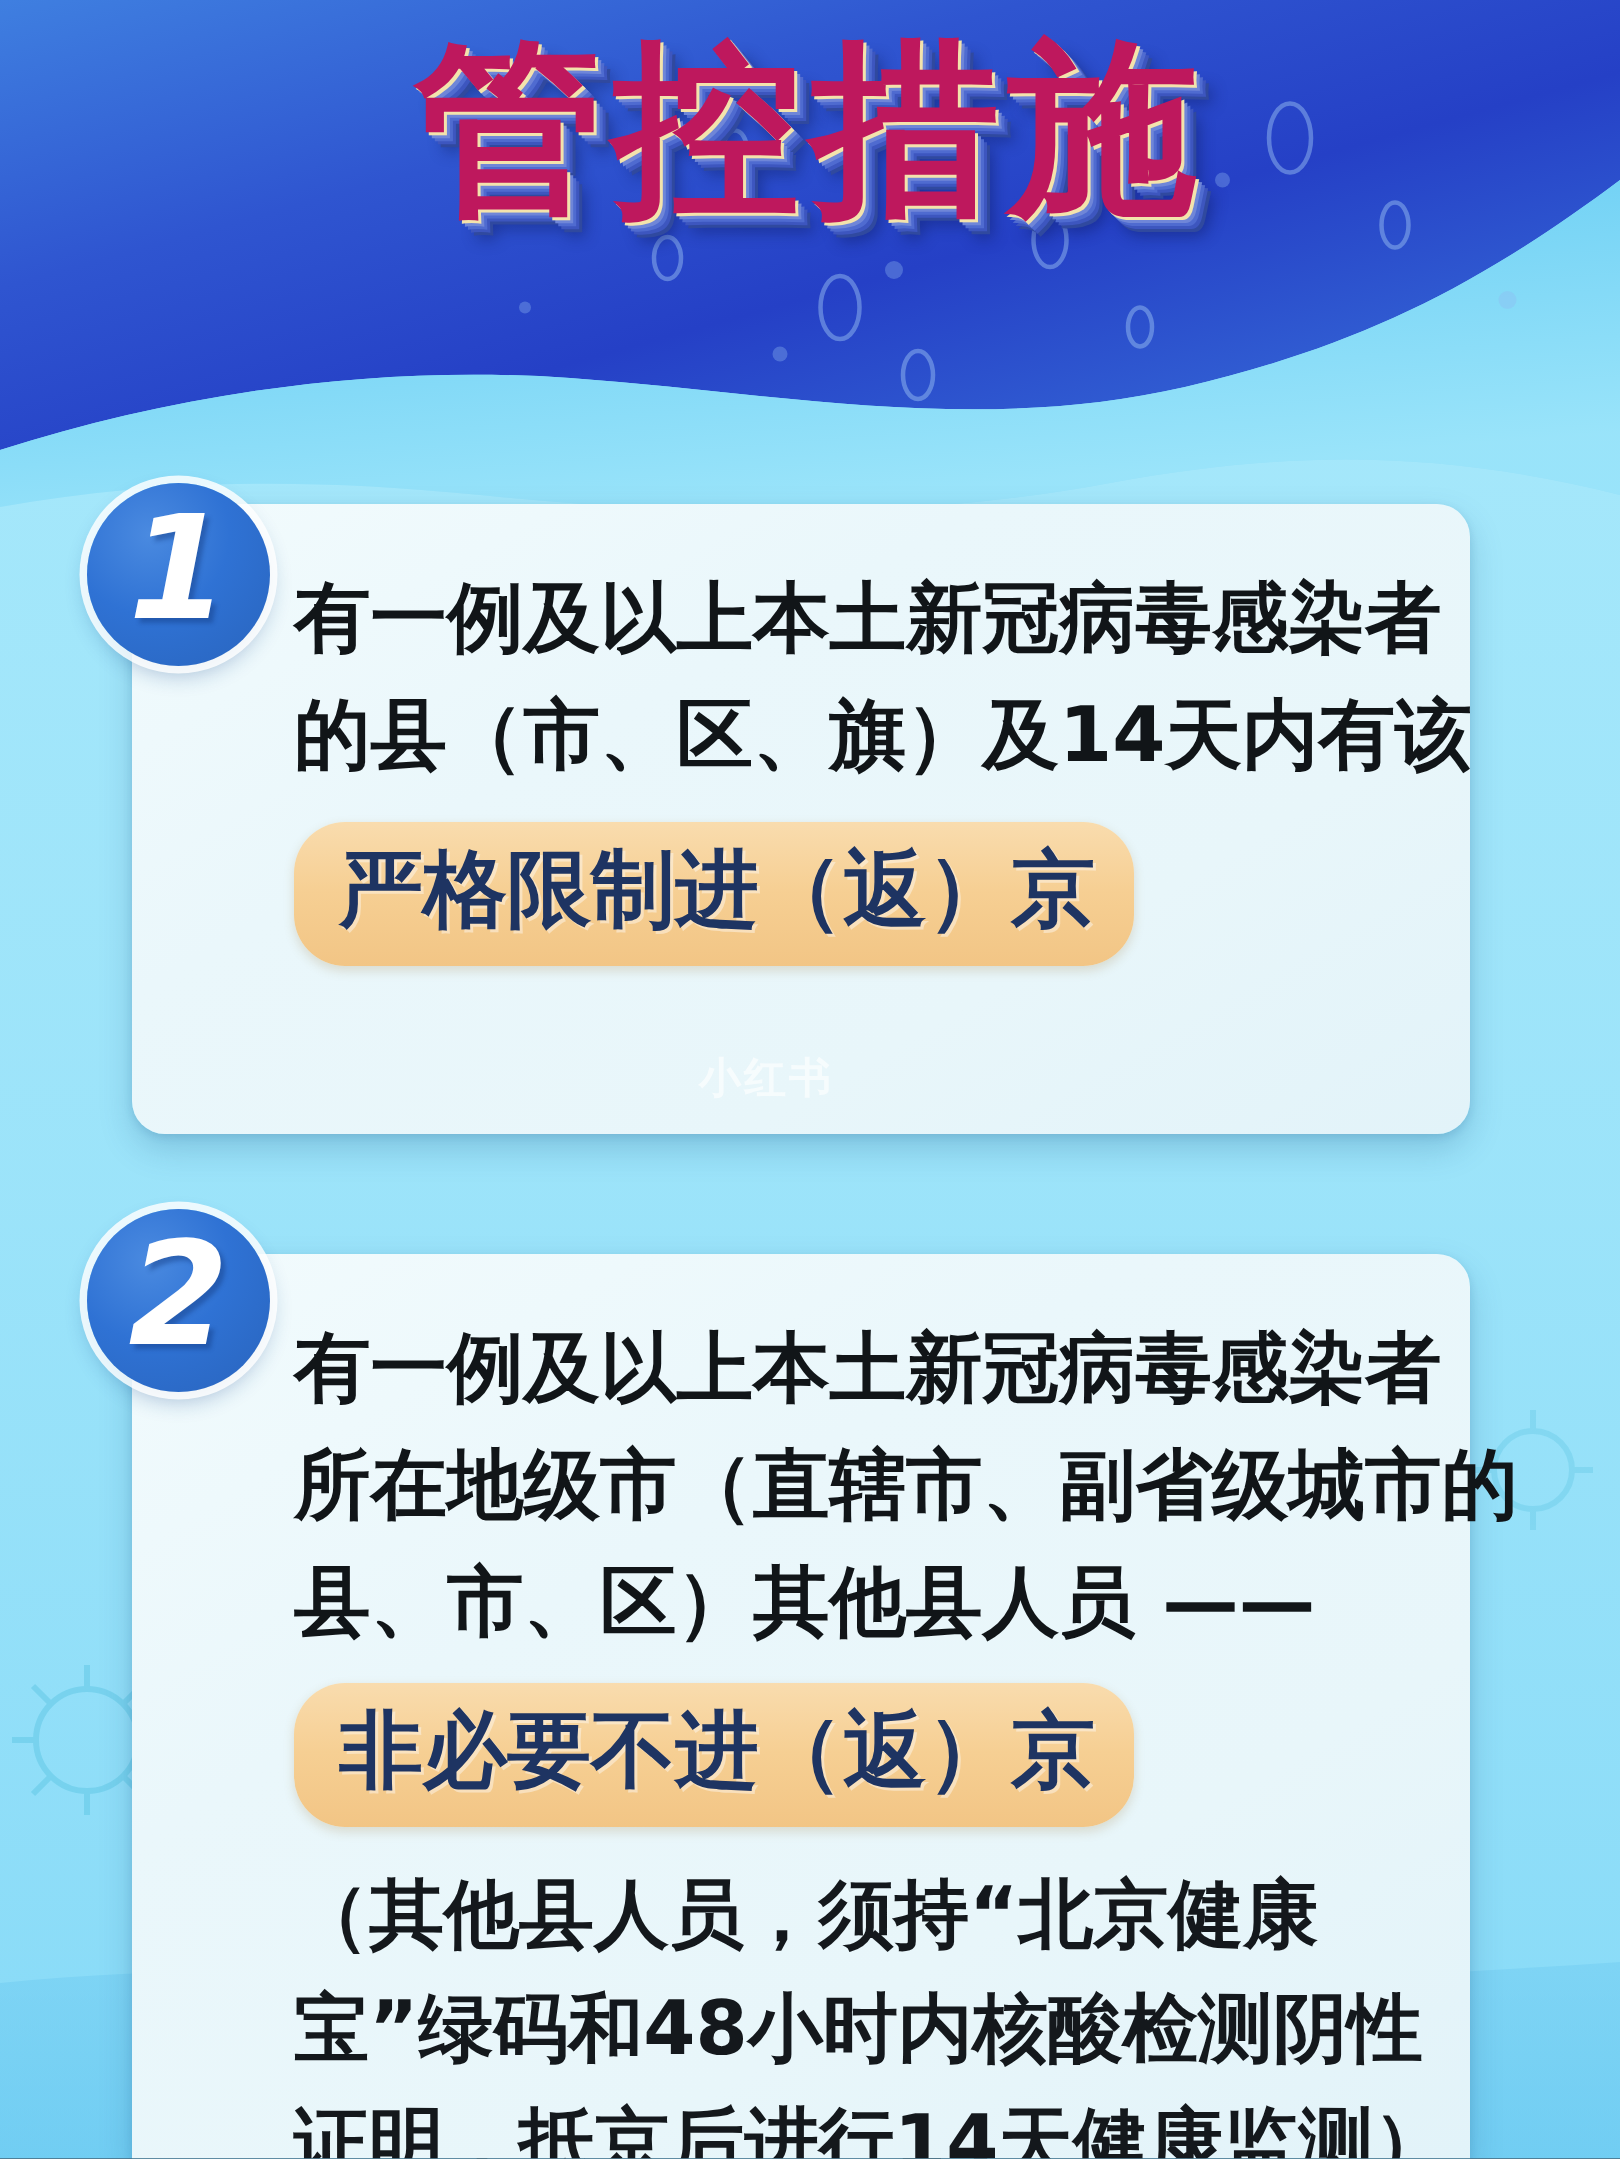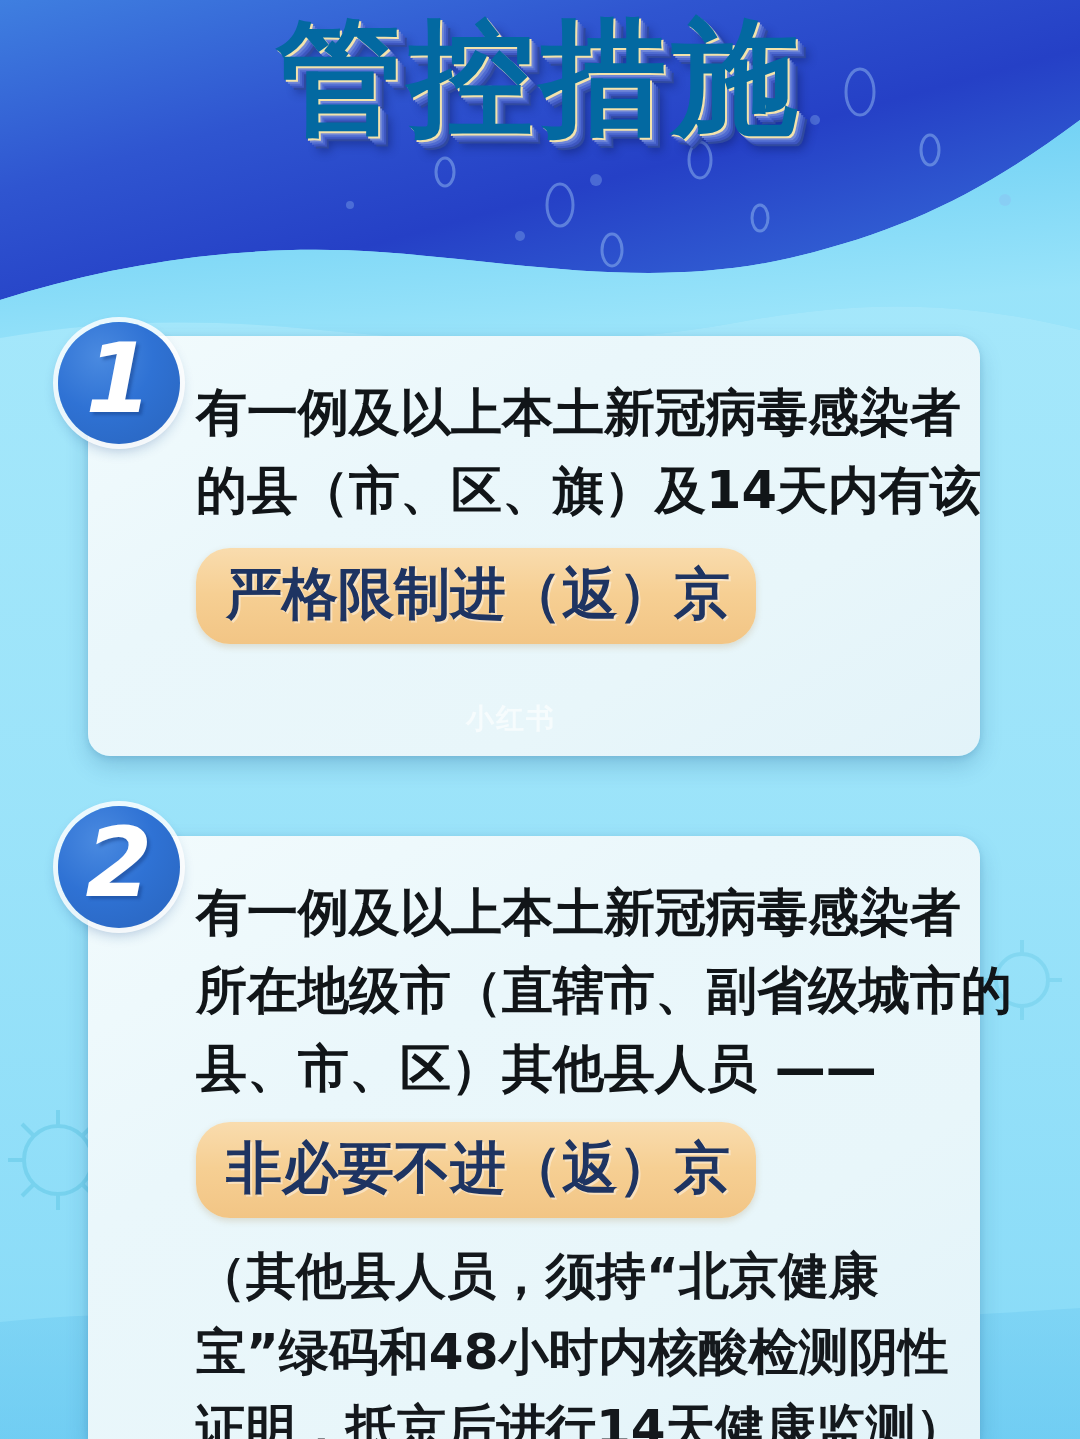--- a/index.html
+++ b/index.html
@@ -49,22 +49,22 @@
     display: flex;
     align-items: center;
     justify-content: center;
     z-index: 6;
   }
   .title {
     font-size: 126px;
     line-height: 1;
     font-weight: 700;
     letter-spacing: 6px;
-    color: #0369a1;
-    font-family: Liberation Mono, monospace;
+    color: #be185d;
+    font-family: Liberation Serif, serif;
     text-shadow:
        2px 2px 0 #f3e3ac,
        4px 4px 0 #6f86d8,
        6px 6px 0 #4f6bd0,
        8px 8px 0 #3d56bf,
       10px 10px 0 #30499f,
       12px 13px 10px rgba(10,25,90,0.45);
     white-space: nowrap;
   }
 

